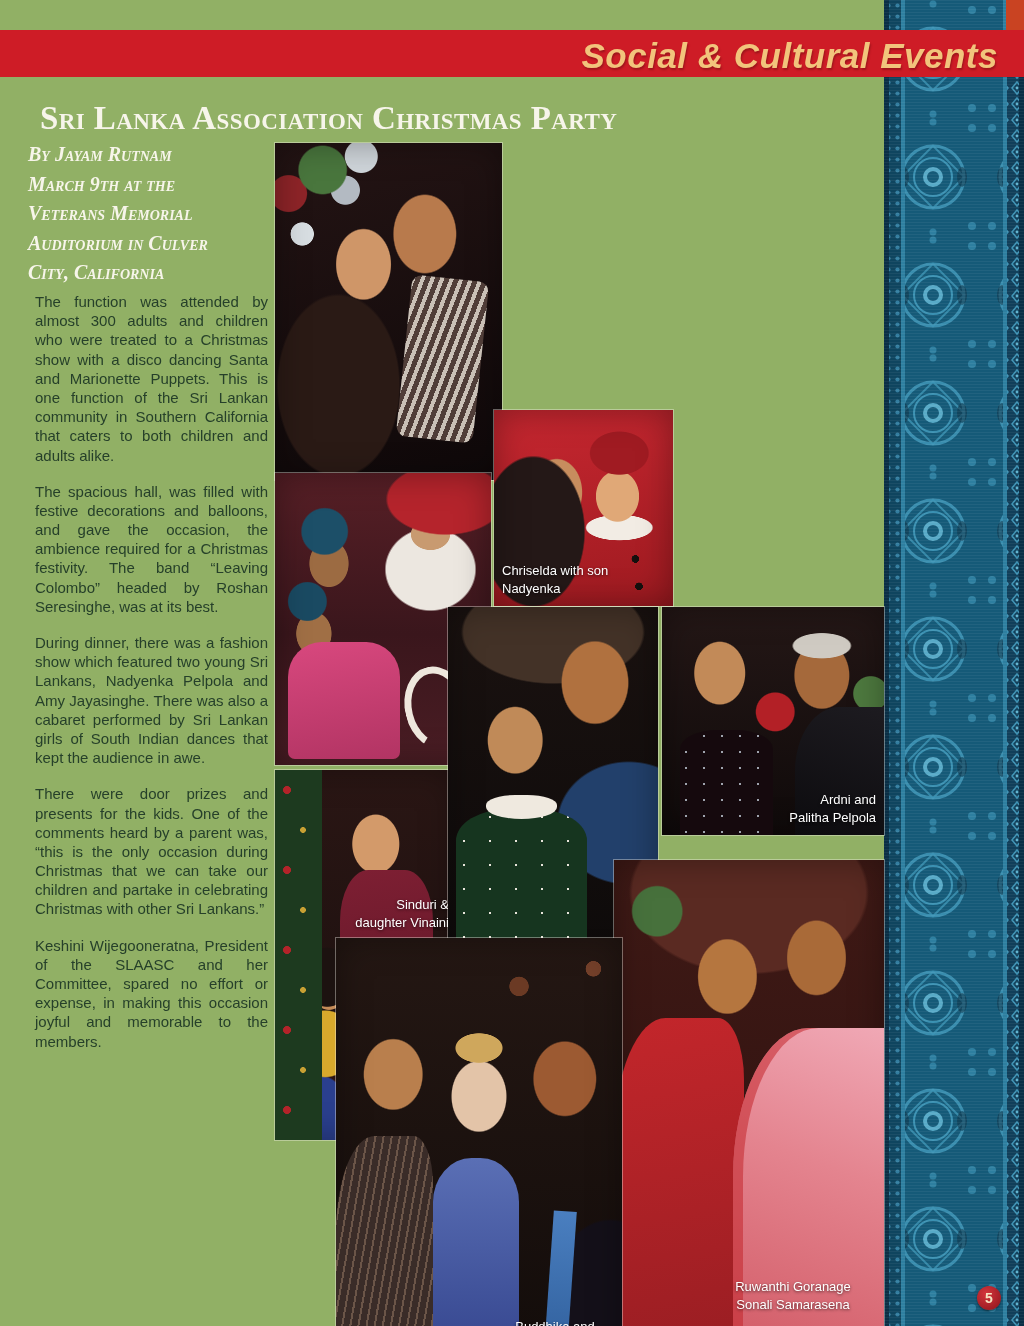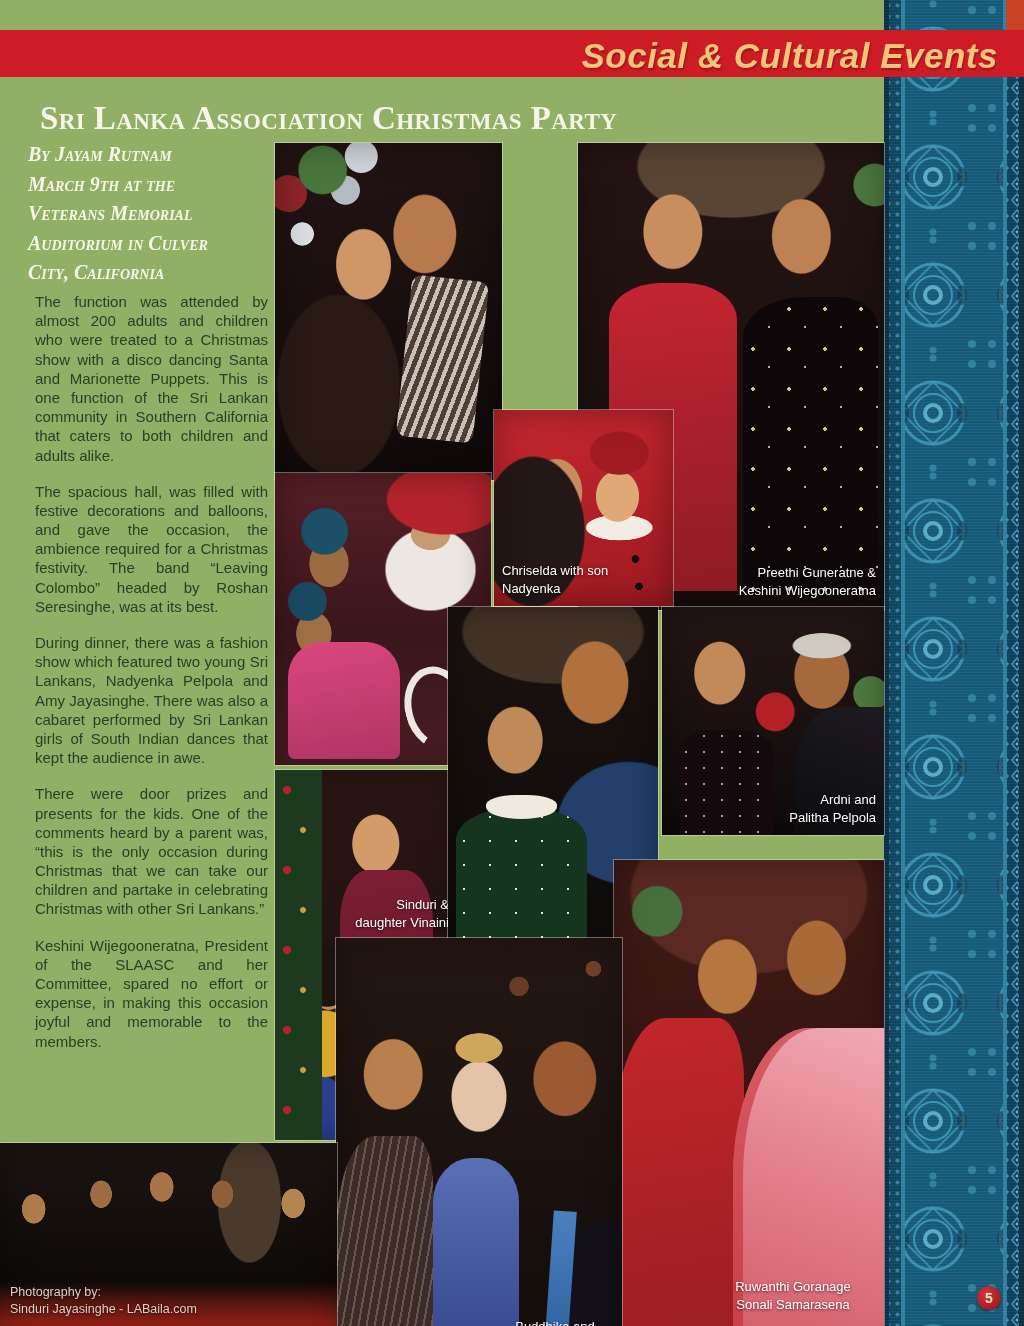--- a/index.html
+++ b/index.html
@@ -324,35 +324,29 @@
 
   <div class="byline">
     <div>By Jayam Rutnam</div>
     <div>March 9th at the</div>
     <div>Veterans Memorial</div>
     <div>Auditorium in Culver</div>
     <div>City, California</div>
   </div>
 
   <div class="body-text">
-    <p>The function was attended by almost 200 adults and children who were treated to a Christmas show with a disco dancing Santa and Marionette Puppets.  This is one function of the Sri Lankan community in Southern California that caters to both children and adults alike.</p>
+    <p>The function was attended by almost 300 adults and children who were treated to a Christmas show with a disco dancing Santa and Marionette Puppets.  This is one function of the Sri Lankan community in Southern California that caters to both children and adults alike.</p>
     <p>The spacious hall, was filled with festive decorations and balloons, and gave the occasion, the ambience required for a Christmas festivity.  The band “Leaving Colombo” headed by Roshan Seresinghe, was at its best.</p>
     <p>During dinner, there was a fashion show which featured two young Sri Lankans, Nadyenka Pelpola and Amy Jayasinghe. There was also a cabaret performed by Sri Lankan girls of South Indian dances that kept the audience in awe.</p>
     <p>There were door prizes and presents for the kids. One of the comments heard by a parent was, “this is the only occasion during Christmas that we can take our children and partake in celebrating Christmas with other Sri Lankans.”</p>
     <p>Keshini Wijegooneratna, President of the SLAASC and her Committee, spared no effort or expense, in making this occasion joyful and memorable to the members.</p>
   </div>
 
   <div class="photo p1"></div>
 
-  <div class="photo p2">
-    <div class="caption">
-      <span>Preethi Guneratne &amp;</span>
-      <span>Keshini Wijegooneratna</span>
-    </div>
-  </div>
 
   <div class="photo p4"></div>
 
   <div class="photo p3">
     <div class="caption">
       <span>Chriselda with son</span>
       <span>Nadyenka</span>
     </div>
   </div>
 
@@ -381,22 +375,16 @@
 
   <div class="photo p9">
     <span class="tie"></span>
     <div class="caption">
       <span>Buddhika and</span>
       <span>Angela, that</span>
       <span>Jayam Rutnam</span>
     </div>
   </div>
 
-  <div class="photo p10">
-    <div class="caption">
-      <span>Photography by:</span>
-      <span>Sinduri Jayasinghe - LABaila.com</span>
-    </div>
-  </div>
 
   <div class="page-badge">5</div>
 
 </div>
 
 </body></html>

